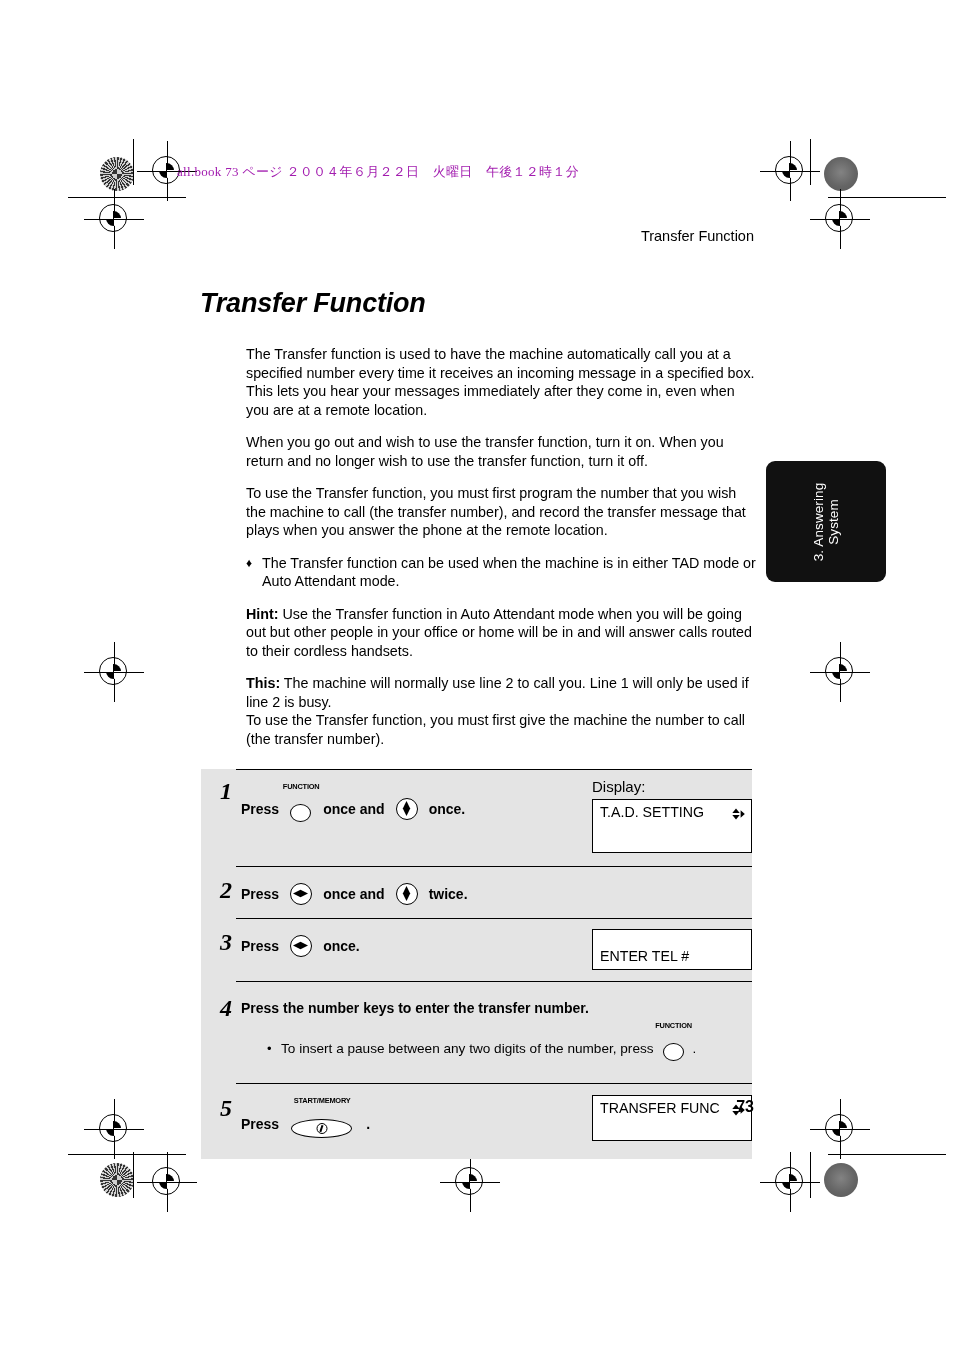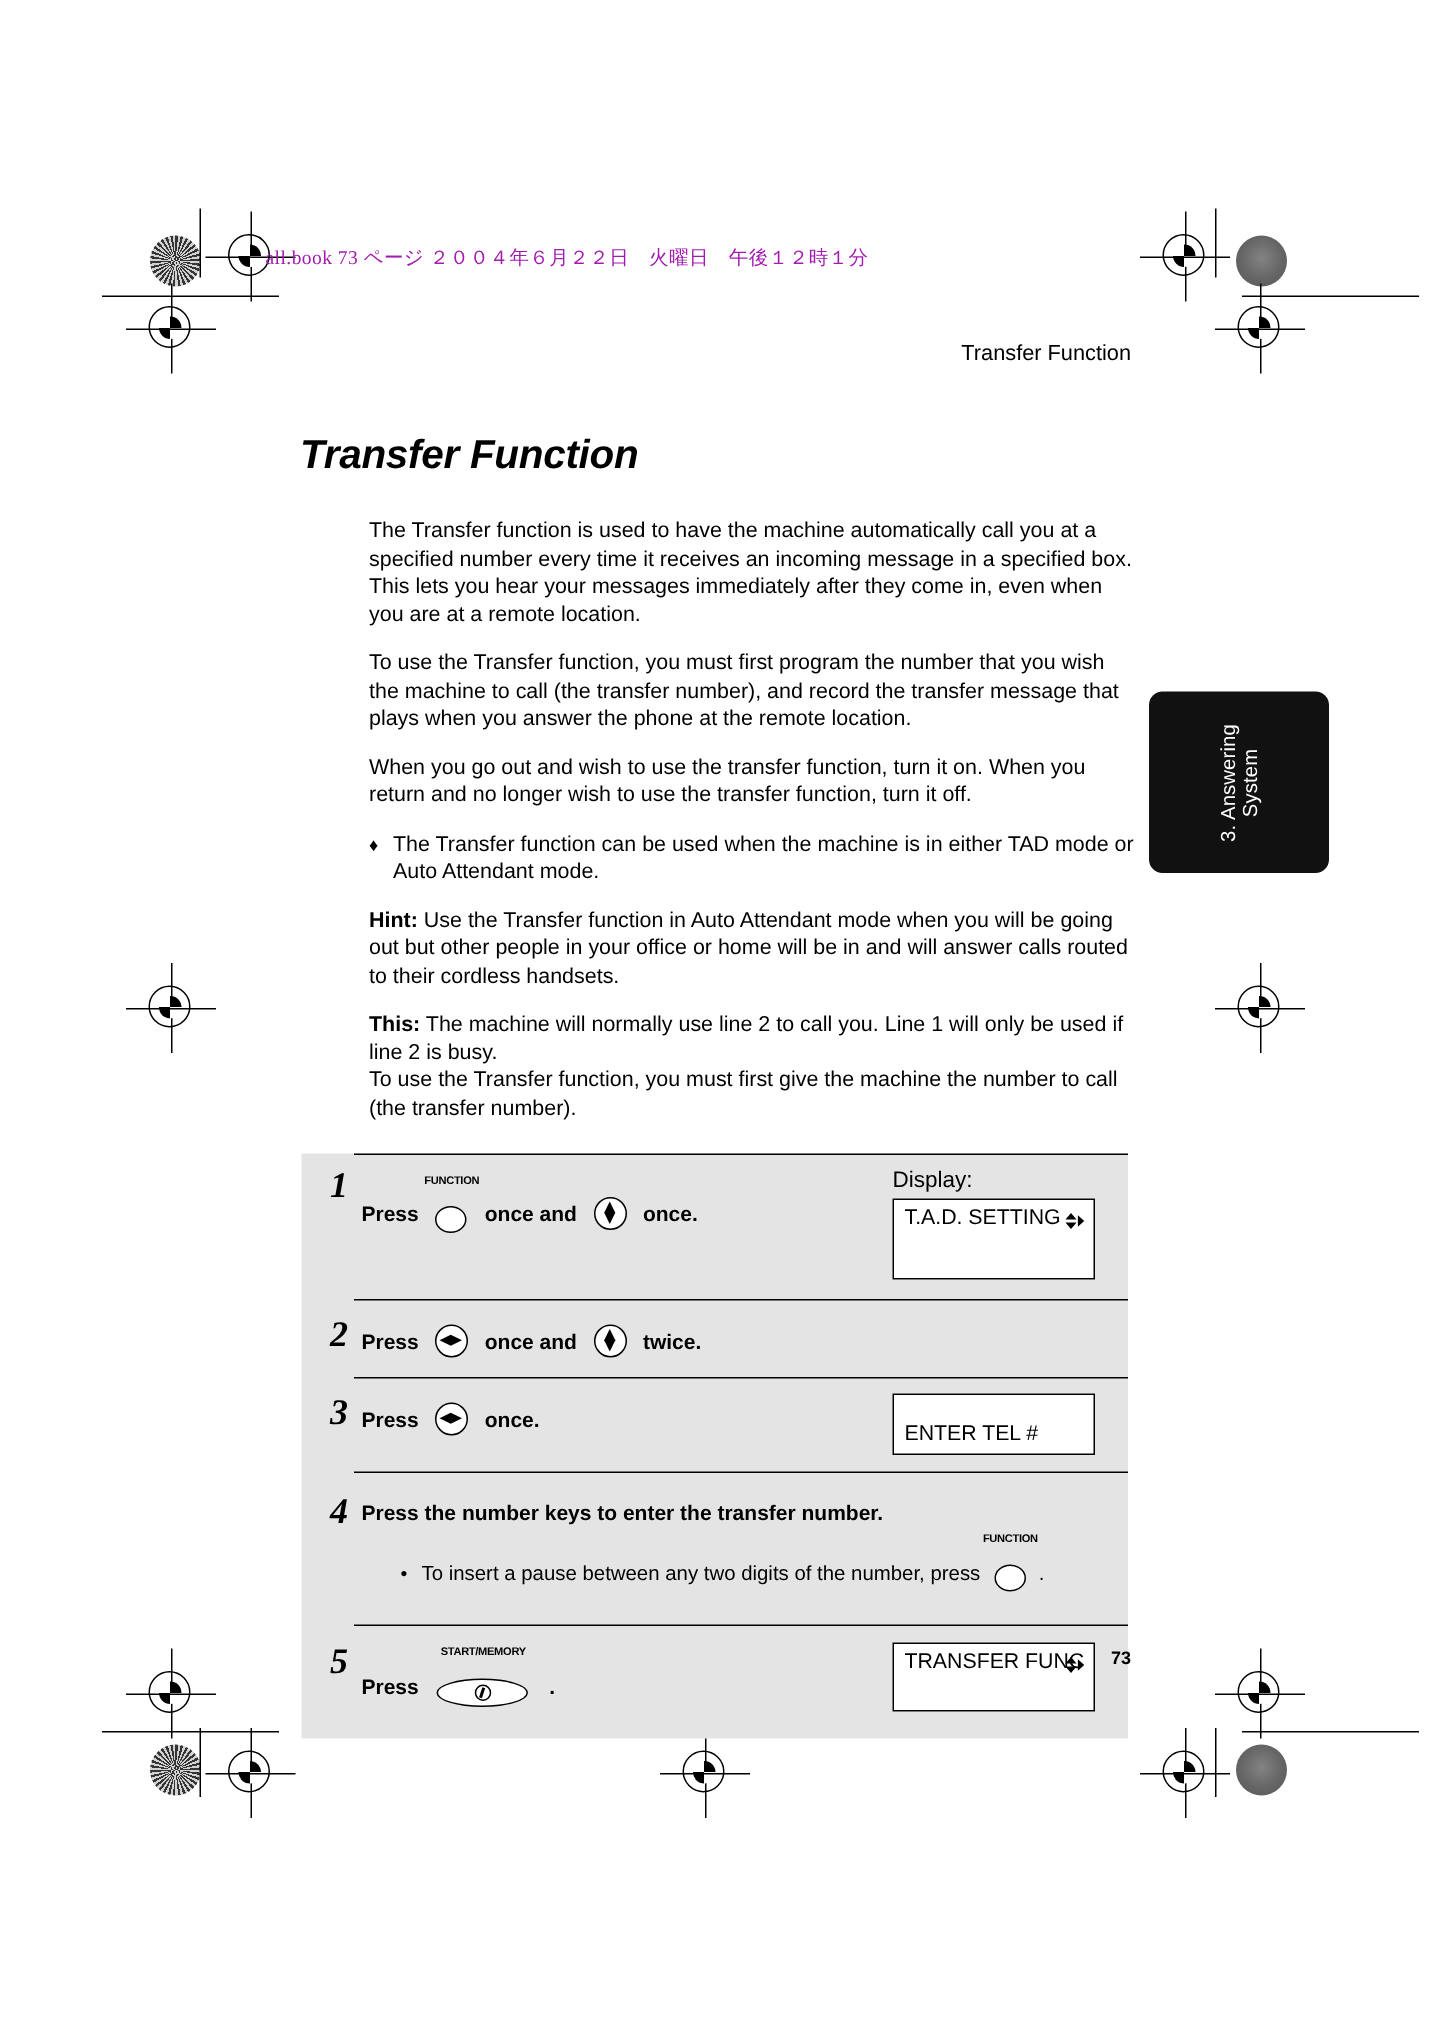--- a/index.html
+++ b/index.html
@@ -269,21 +269,21 @@
   }
   .display-caption {
     font-size: 15px;
     font-weight: normal;
     margin-bottom: 4px;
   }
   .display-box {
     border: 1.8px solid #000;
     background: #ffffff;
     box-sizing: border-box;
-    width: 135px;
+    width: 160px;
     padding: 4px 6px 4px 7px;
     position: relative;
   }
   .display-box .dtext {
     font-size: 14.2px;
     line-height: 16px;
     white-space: nowrap;
   }
   .display-box .darrows {
     position: absolute;
@@ -318,21 +318,21 @@
     text-align: center;
     white-space: pre;
     letter-spacing: 0.1px;
   }
 
   
   .folio {
     position: absolute;
     right: 200px;
     top: 1098px;
-    font-size: 12px;
+    font-size: 16px;
     font-weight: bold;
   }
 </style>
 </head>
 <body>
 
 <div class="reg-star" style="left:100px; top:157px;"></div>
 <div class="reg-cross" style="left:148px; top:152px;">
   <div class="ring"></div>
     <div class="quad"></div>
@@ -402,22 +402,22 @@
   <div class="tab-text">3. Answering
 System</div>
 </div>
 
 <div class="content">
 
   <h1 class="title">Transfer Function</h1>
 
   <div class="body-block">
     <p class="para">The Transfer function is used to have the machine automatically call you at a specified number every time it receives an incoming message in a specified box. This lets you hear your messages immediately after they come in, even when you are at a remote location.</p>
+    <p class="para">When you go out and wish to use the transfer function, turn it on. When you return and no longer wish to use the transfer function, turn it off.</p>
     <p class="para">To use the Transfer function, you must first program the number that you wish the machine to call (the transfer number), and record the transfer message that plays when you answer the phone at the remote location.</p>
-    <p class="para">When you go out and wish to use the transfer function, turn it on. When you return and no longer wish to use the transfer function, turn it off.</p>
 
     <div class="bullet-row">
       <div class="bullet-mark">♦</div>
       <div class="bullet-text">The Transfer function can be used when the machine is in either TAD mode or Auto Attendant mode.</div>
     </div>
 
     <p class="para"><span class="lead">Hint:</span><span> Use the Transfer function in Auto Attendant mode when you will be going out but other people in your office or home will be in and will answer calls routed to their cordless handsets.</span></p>
 
     <p class="para"><span class="lead">This:</span><span> The machine will normally use line 2 to call you. Line 1 will only be used if line 2 is busy.</span></p>
   </div>

